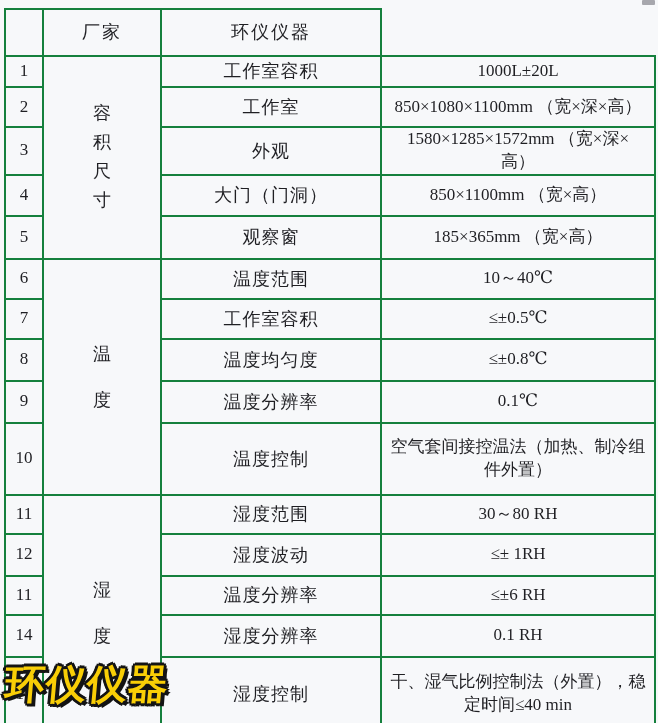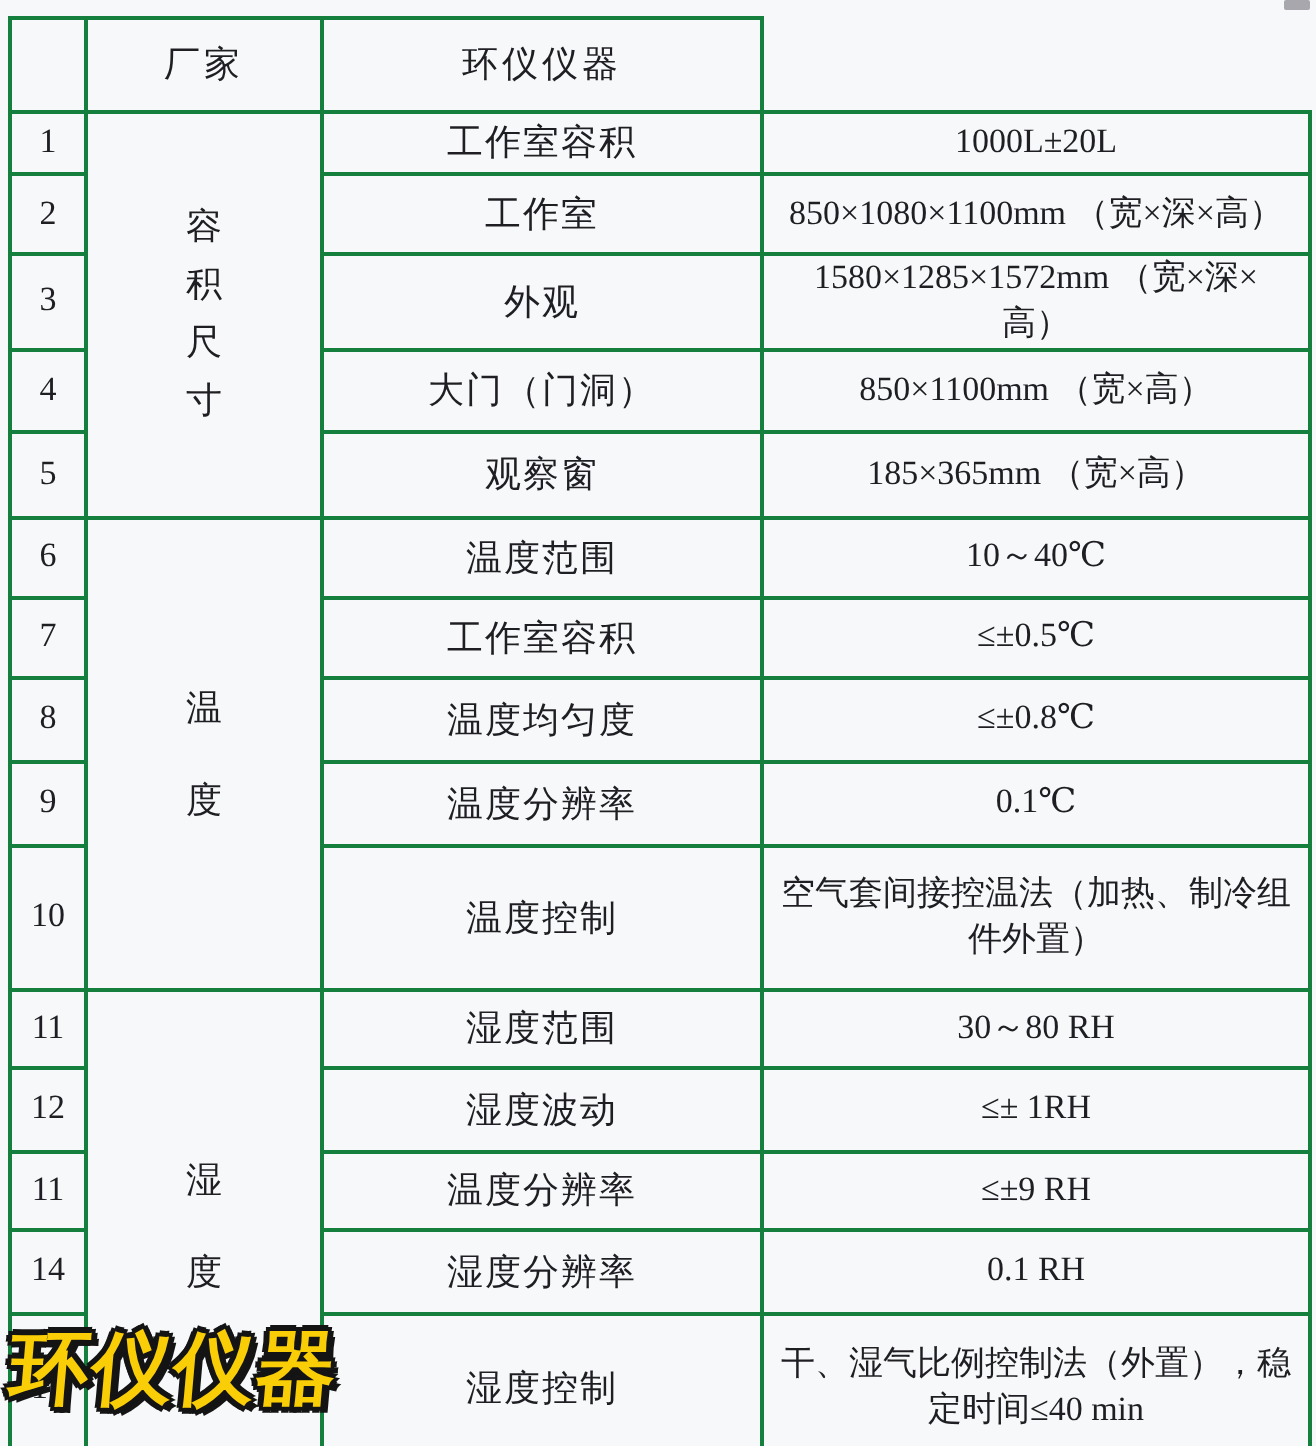--- a/index.html
+++ b/index.html
@@ -173,21 +173,21 @@
       <td class="val">30～80 RH</td>
     </tr>
     <tr class="rh-42">
       <td class="num">12</td>
       <td class="param">湿度波动</td>
       <td class="val">≤± 1RH</td>
     </tr>
     <tr class="rh-39">
       <td class="num">11</td>
       <td class="param">温度分辨率</td>
-      <td class="val">≤±9 RH</td>
+      <td class="val">≤±6 RH</td>
     </tr>
     <tr class="rh-42">
       <td class="num">14</td>
       <td class="param">湿度分辨率</td>
       <td class="val">0.1 RH</td>
     </tr>
     <tr class="rh-75">
       <td class="num">15</td>
       <td class="param">湿度控制</td>
       <td class="val">干、湿气比例控制法（外置），稳定时间≤40 min</td>

